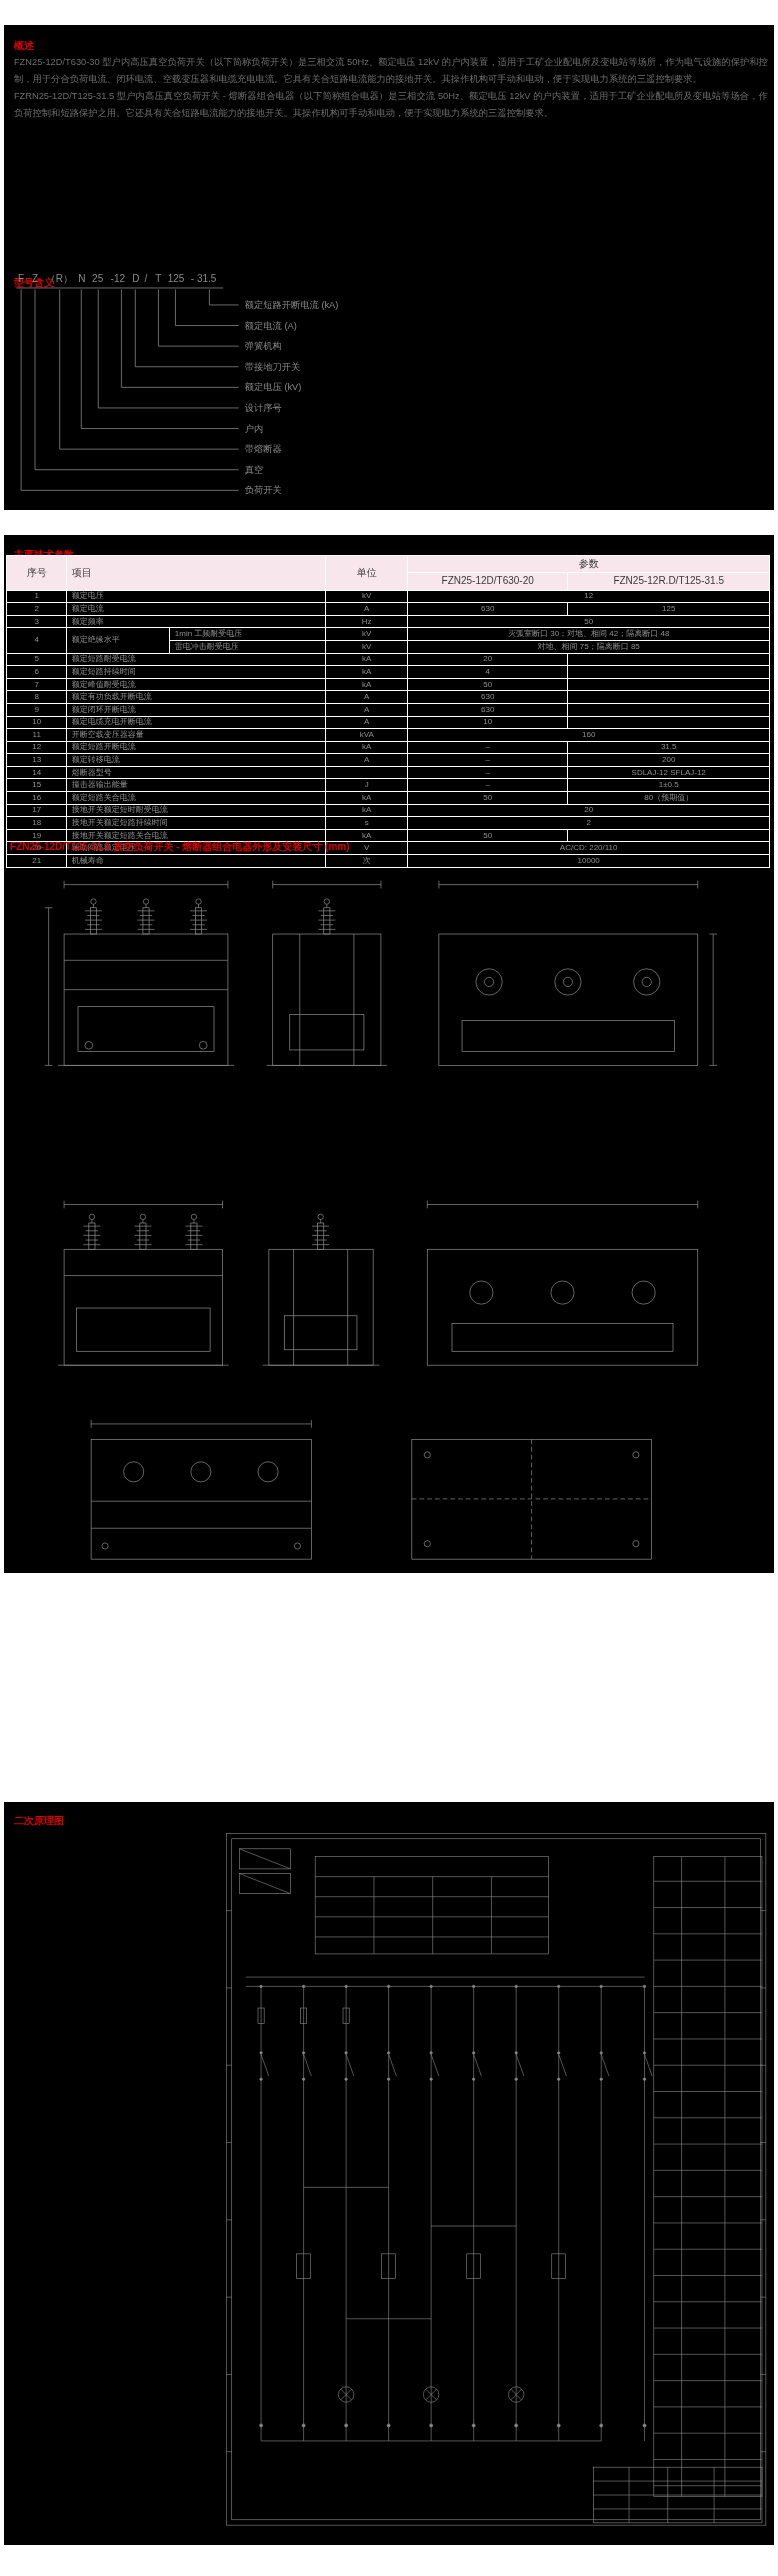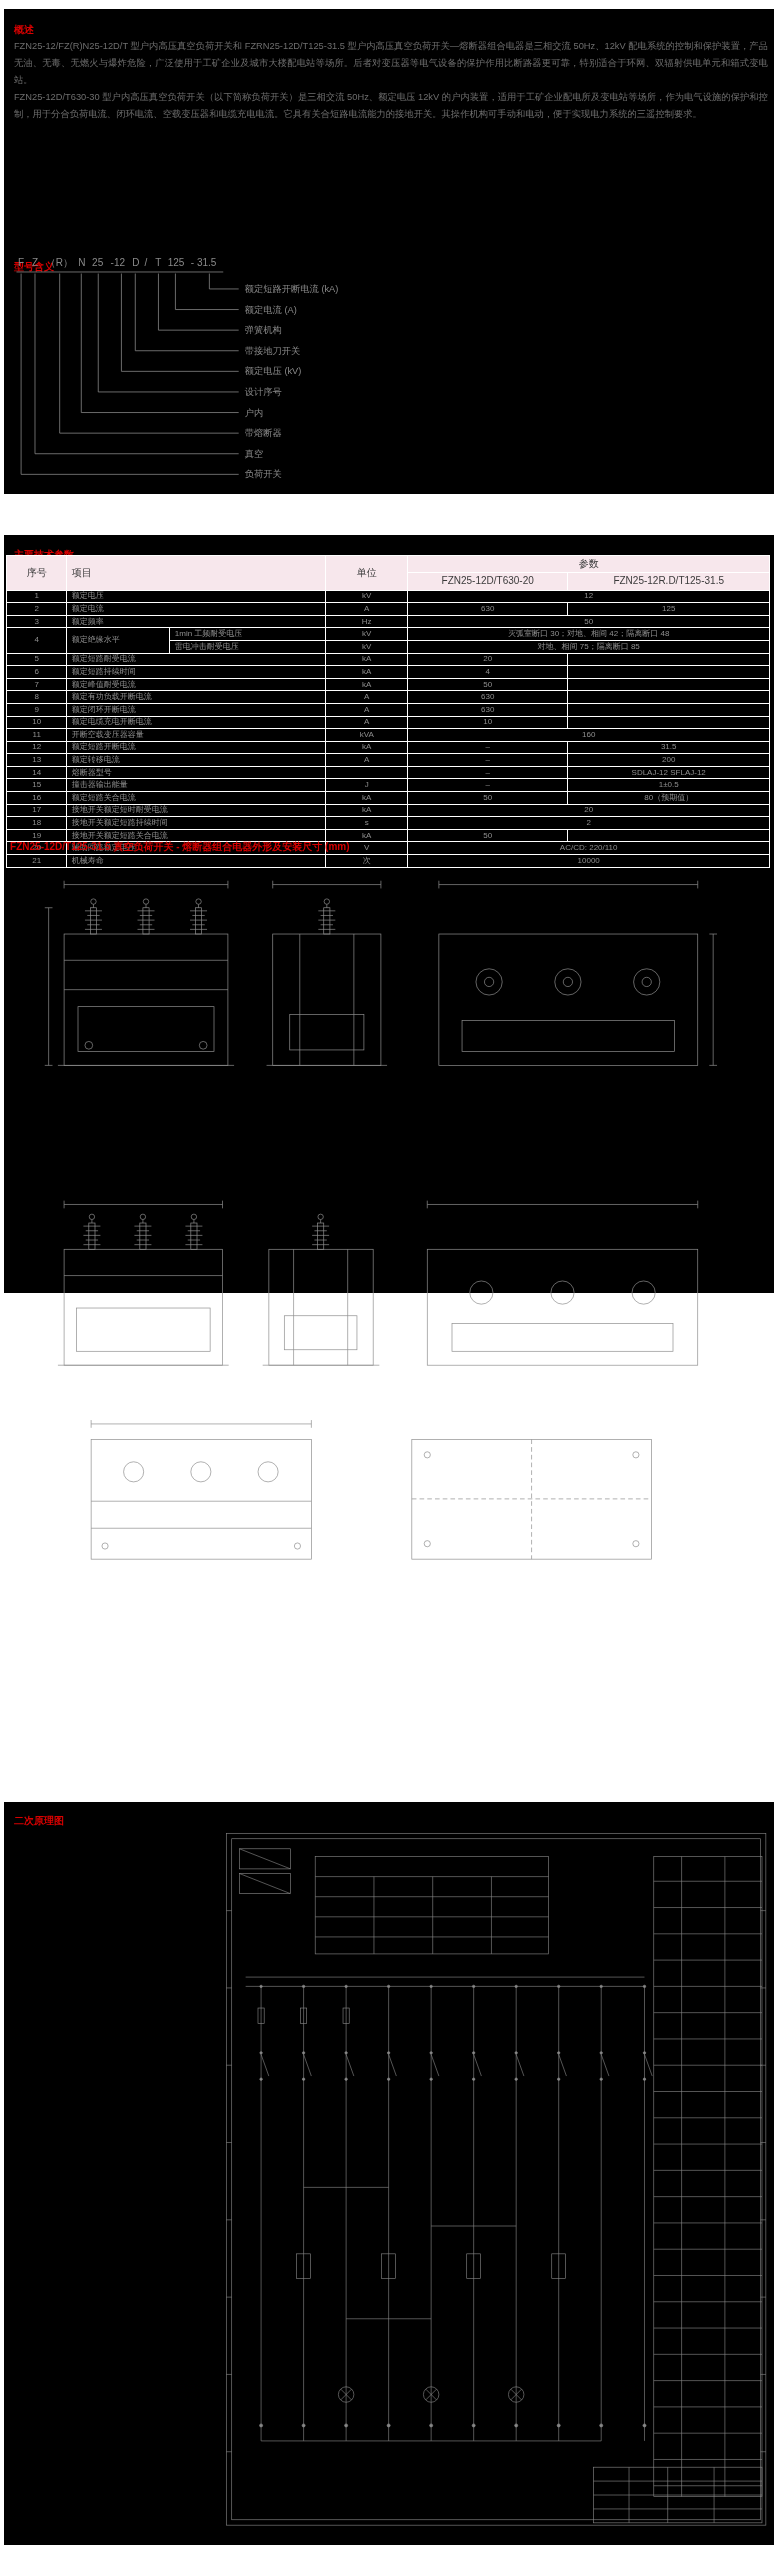--- a/index.html
+++ b/index.html
@@ -1,20 +1,20 @@
 <!DOCTYPE html>
 <html style="font-size:12.4px"><head>
 <meta charset="utf-8">
 <style>
   html,body{margin:0;padding:0;background:#ffffff;}
   .page{position:relative;width:778px;height:2576px;background:#fff;
         font-family:"Liberation Sans","DejaVu Sans",sans-serif;overflow:hidden;}
   .panel{position:absolute;left:3.9px;width:770px;background:#000;}
-  #panel-overview{top:9px;height:485px;}
-  #panel-params{top:535px;height:758px;}
+  #panel-overview{top:25px;height:485px;}
+  #panel-params{top:535px;height:1038px;}
   #panel-schematic{top:1802px;height:743px;}
   .red-h{position:absolute;color:#d80000;font-size:10px;font-weight:bold;white-space:nowrap;}
   .overview-text{position:absolute;left:10px;top:29px;width:754px;}
   .overview-text p{margin:0;font-size:9.3px;line-height:17px;color:#6e6e6e;text-align:justify;}
   svg{display:block;}
   svg text{fill:#8a8a8a;}
   
   .tbl-wrap{position:absolute;left:2.3px;top:20px;width:766px;}
   table.tech{border-collapse:collapse;table-layout:fixed;width:763px;font-size:8px;color:#8f8f8f;}
   table.tech td,table.tech th{border:0.8px solid #ffffff;height:10px;line-height:1;
@@ -25,22 +25,22 @@
   .diag-svg{position:absolute;}
 </style>
 </head>
 <body>
 
 <div class="page">
 
   <section class="panel" id="panel-overview">
     <h2 class="red-h" style="left:10px;top:6.2px;">概述</h2>
     <div class="overview-text" id="overview-paragraphs">
-        <p>FZN25-12/FZ(R)N25-12D/T 型户内高压真空负荷开关和 FZRN25-12D/T125-31.5 型户内高压真空负荷开关—熔断器组合电器是三相交流 50Hz、12kV 配电系统的控制和保护装置，产品无油、无毒、无燃火与爆炸危险，广泛使用于工矿企业及城市大楼配电站等场所。后者对变压器等电气设备的保护作用比断路器更可靠，特别适合于环网、双辐射供电单元和箱式变电站。</p>
         <p>FZN25-12D/T630-30 型户内高压真空负荷开关（以下简称负荷开关）是三相交流 50Hz、额定电压 12kV 的户内装置，适用于工矿企业配电所及变电站等场所，作为电气设施的保护和控制，用于分合负荷电流、闭环电流、空载变压器和电缆充电电流。它具有关合短路电流能力的接地开关。其操作机构可手动和电动，便于实现电力系统的三遥控制要求。</p>
+        <p>FZRN25-12D/T125-31.5 型户内高压真空负荷开关 - 熔断器组合电器（以下简称组合电器）是三相交流 50Hz、额定电压 12kV 的户内装置，适用于工矿企业配电所及变电站等场合，作负荷控制和短路保护之用。它还具有关合短路电流能力的接地开关。其操作机构可手动和电动，便于实现电力系统的三遥控制要求。</p>
       </div>
 
     <h2 class="red-h" style="left:10px;top:219px;margin-top:32px;">型号含义</h2>
     <svg class="diag-svg" id="model-diagram" style="left:9.3px;top:246px;" width="564" height="233" viewBox="0 0 730 302">
         <g stroke="#8a8a8a" stroke-width="1" fill="none">
           <line x1="4" y1="22" x2="272" y2="22"></line>
           <line x1="254" y1="24" x2="254" y2="44"></line>
           <line x1="254" y1="44" x2="292" y2="44"></line>
           <line x1="210" y1="24" x2="210" y2="70.7"></line>
           <line x1="210" y1="70.7" x2="292" y2="70.7"></line>

